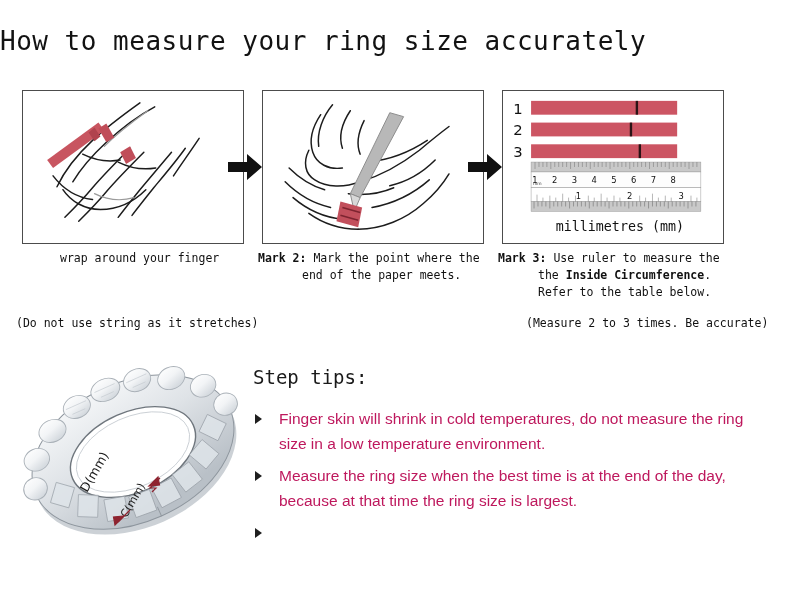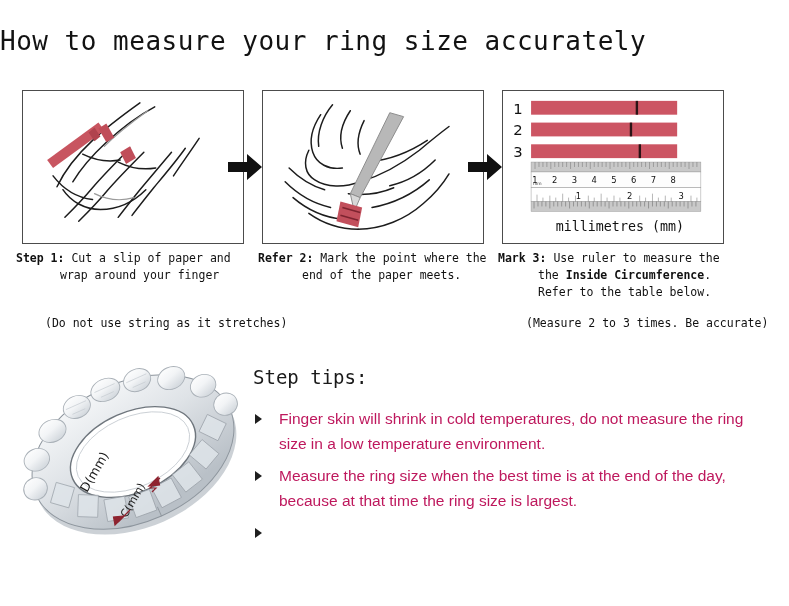--- a/index.html
+++ b/index.html
@@ -89,21 +89,21 @@
   .cap-strong { font-weight: bold; }
 
   .cap-note {
     position: absolute;
     top: 66px;
     font-family: "DejaVu Sans Mono", monospace;
     font-size: 11.5px;
     color: #111111;
     white-space: nowrap;
   }
-  .cap-note.n1 { left: 16px; margin-left: 29px; }
+  .cap-note.n1 { left: 16px; }
   .cap-note.n3 { left: 526px; }
 
   
   .ring-figure {
     position: absolute;
     left: 14px;
     top: 352px;
     width: 238px;
     height: 205px;
   }
@@ -298,30 +298,26 @@
       </g>
 
       <text x="118" y="142" text-anchor="middle" font-family="DejaVu Sans Mono, monospace" font-size="13.5" fill="#111111">millimetres (mm)</text>
     </svg>
   </div>
 </div>
 
 <div class="captions">
 
   <div class="caption-block c1">
-    <div class="cap-line">
-      <span class="cap-strong">Step 1:</span>
-      <span>Cut a slip of paper and</span>
-    </div>
     <div class="cap-line indent">wrap around your finger</div>
   </div>
 
   <div class="caption-block c2">
     <div class="cap-line">
-      <span class="cap-strong">Refer 2:</span>
+      <span class="cap-strong">Mark 2:</span>
       <span>Mark the point where the</span>
     </div>
     <div class="cap-line indent">end of the paper meets.</div>
   </div>
 
   <div class="caption-block c3">
     <div class="cap-line">
       <span class="cap-strong">Mark 3:</span>
       <span>Use ruler to measure the</span>
     </div>

